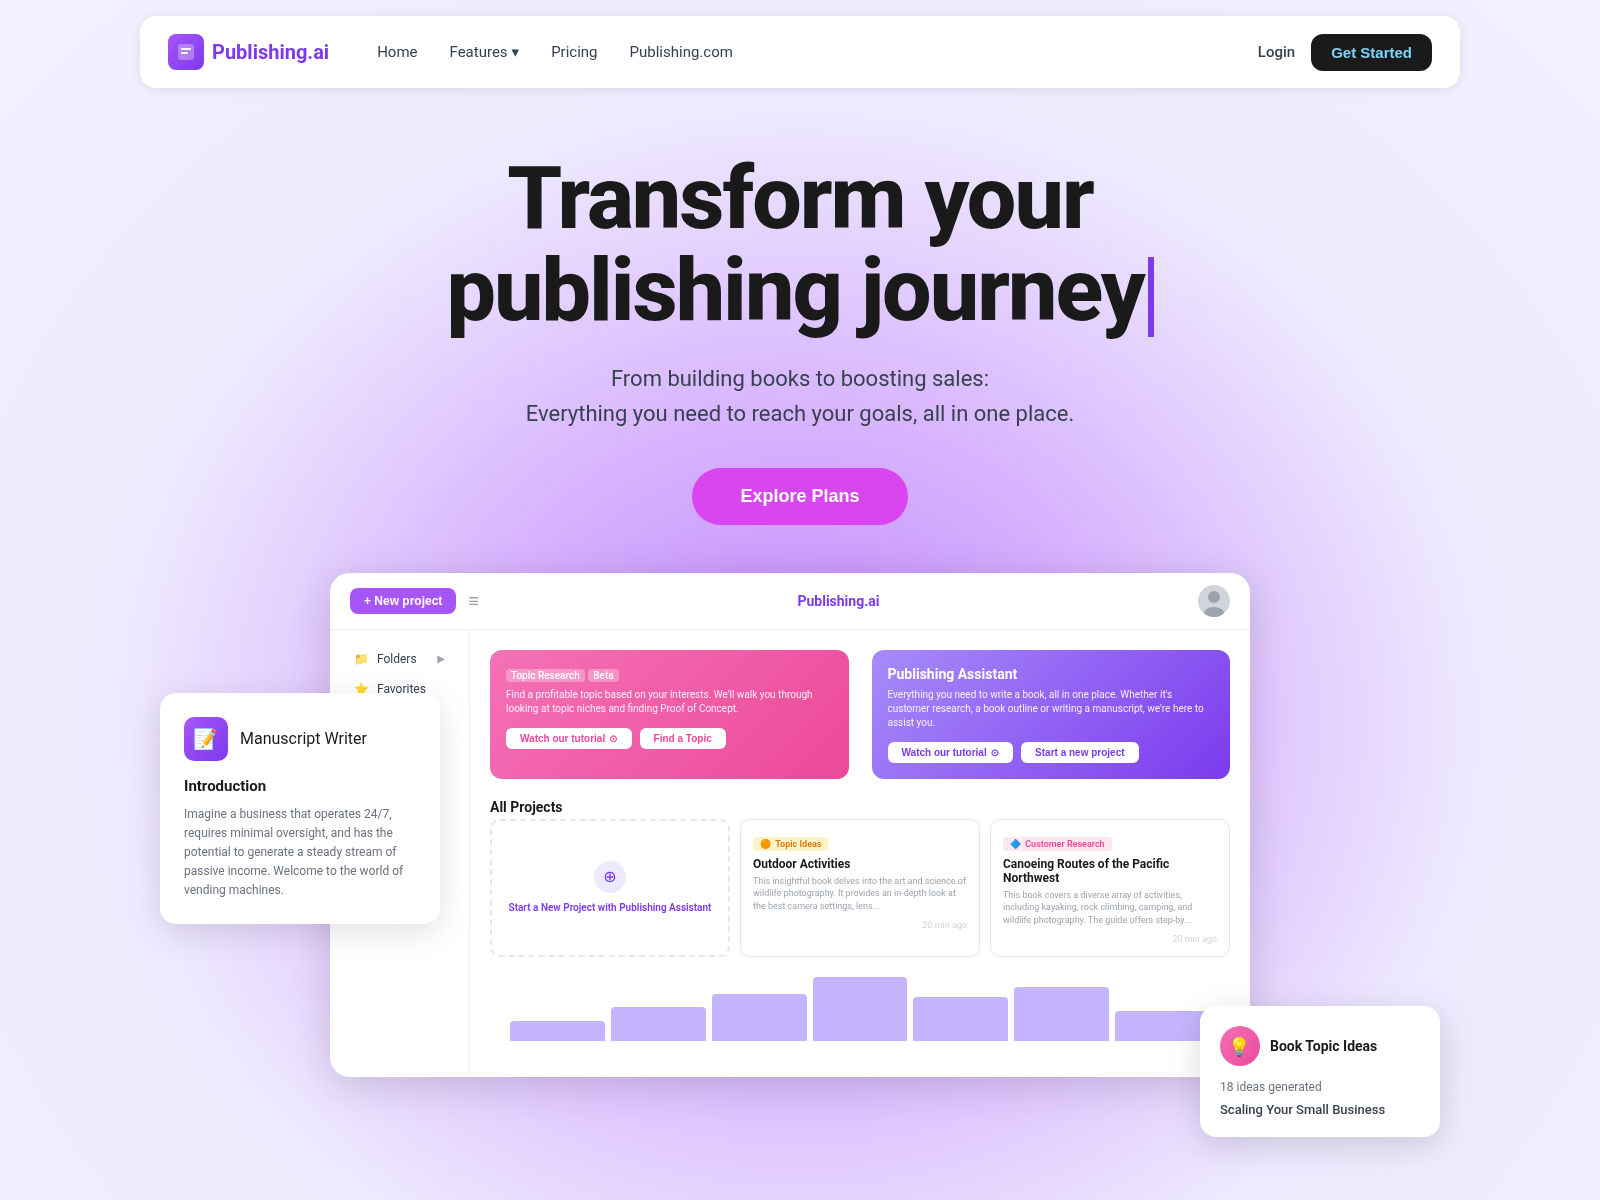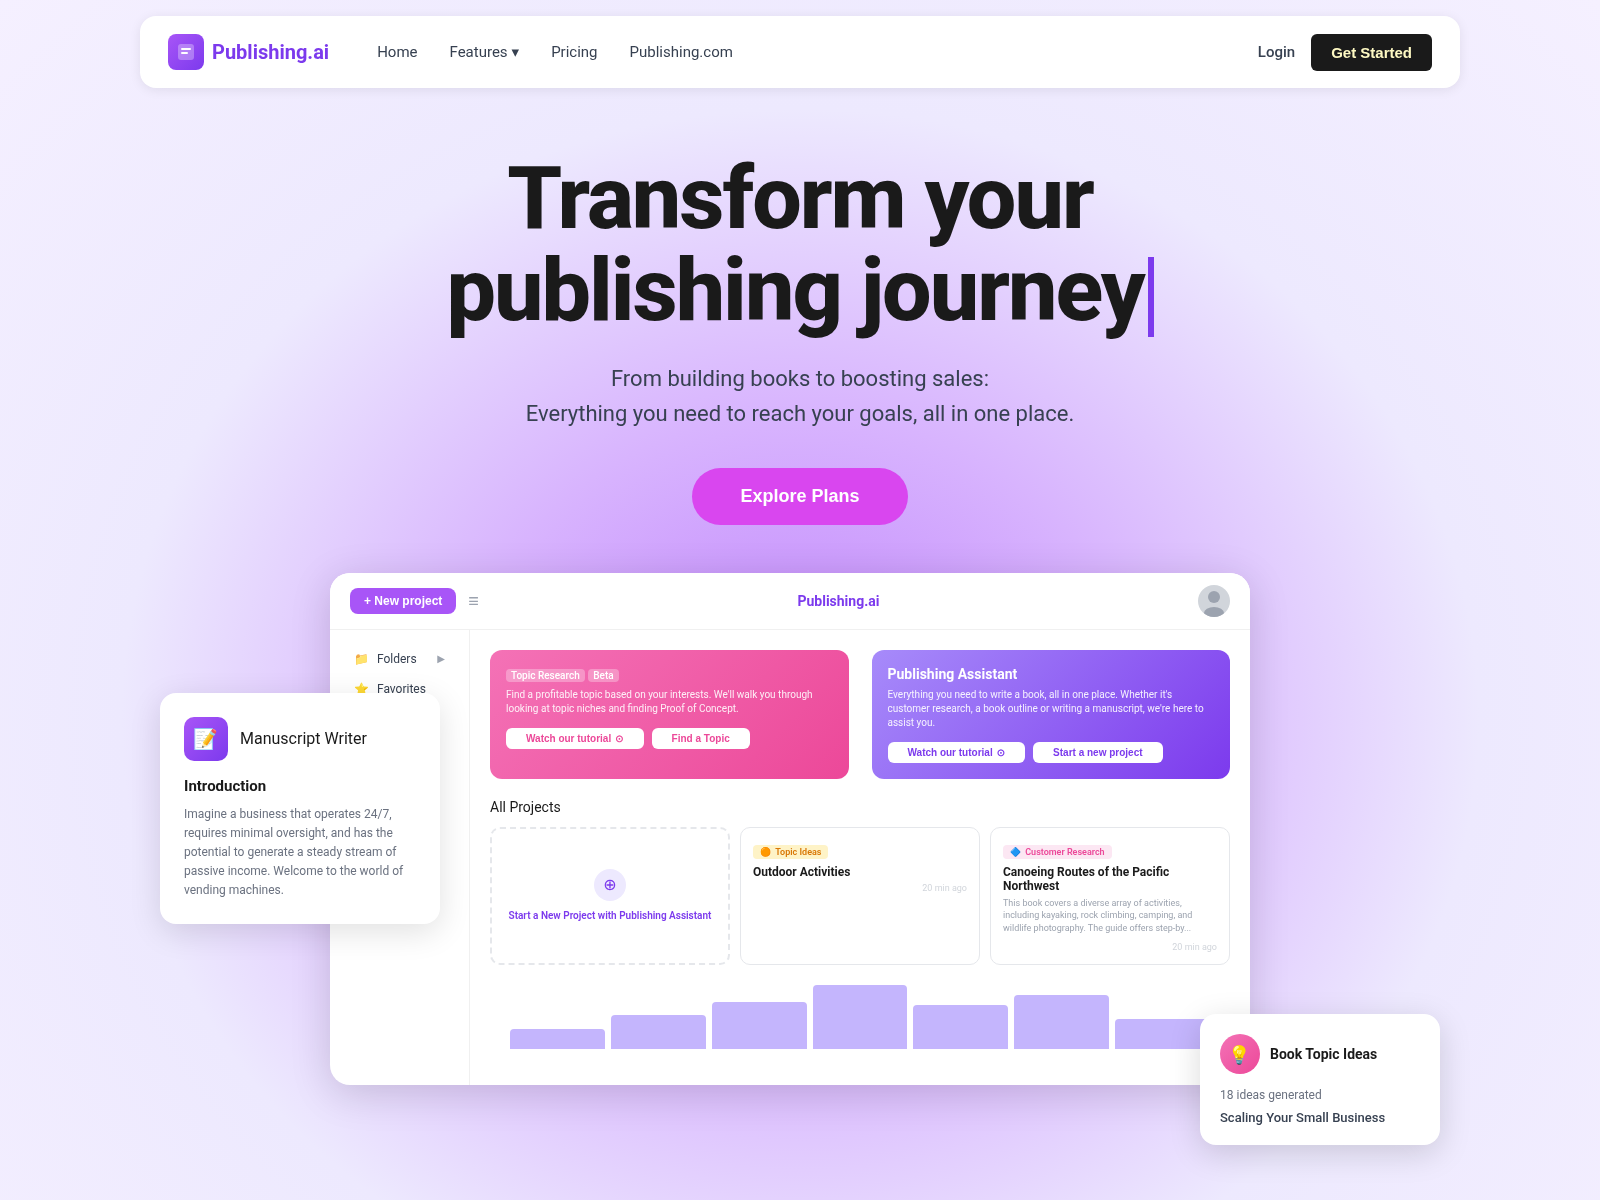--- a/index.html
+++ b/index.html
@@ -89,23 +89,23 @@
 
     .login-btn {
       font-size: 15px;
       color: #374151;
       cursor: pointer;
       font-weight: 500;
     }
 
     .get-started-btn {
       background: #1a1a1a;
-      color: #fef9c3;
+      color: #7dd3fc;
       border: none;
-      border-radius: 6px;
+      border-radius: 12px;
       padding: 10px 20px;
       font-size: 15px;
       font-weight: 600;
       cursor: pointer;
     }
 
     
     .hero {
       position: relative;
       z-index: 5;
@@ -341,37 +341,37 @@
 
     .feature-card-actions {
       display: flex;
       gap: 8px;
     }
 
     .fc-btn {
       background: white;
       border: none;
       border-radius: 6px;
-      padding: 5px 20px;
+      padding: 5px 14px;
       font-size: 10px;
       font-weight: 600;
       cursor: pointer;
       display: flex;
       align-items: center;
       gap: 4px;
     }
 
     .fc-btn-pink { color: #ec4899; }
     .fc-btn-purple { color: #7c3aed; }
 
     .all-projects-title {
       font-size: 14px;
-      font-weight: 400;
+      font-weight: 700;
       color: #1a1a1a;
-      margin-bottom: 12px;
+      margin-bottom: 4px;
     }
 
     .project-grid {
       display: grid;
       grid-template-columns: repeat(3, 1fr);
       gap: 10px;
     }
 
     .project-card {
       border: 1px solid #e5e7eb;
@@ -641,20 +641,21 @@
             <div class="project-card-new-icon">⊕</div>
             <div class="project-card-new-text">Start a New Project with Publishing Assistant</div>
           </div>
 
           <div class="project-card">
             <div class="project-tag tag-orange">
               <span>🟠</span>
                 <span>Topic Ideas</span>
             </div>
             <div class="project-card-title">Outdoor Activities</div>
+            <div class="project-card-desc">This insightful book delves into the art and science of wildlife photography. It provides an in-depth look at the best camera settings, lens...</div>
             <div class="project-card-time">20 min ago</div>
           </div>
 
           <div class="project-card">
             <div class="project-tag tag-pink">
               <span>🔷</span>
                 <span>Customer Research</span>
             </div>
             <div class="project-card-title">Canoeing Routes of the Pacific Northwest</div>
             <div class="project-card-desc">This book covers a diverse array of activities, including kayaking, rock climbing, camping, and wildlife photography. The guide offers step-by...</div>

